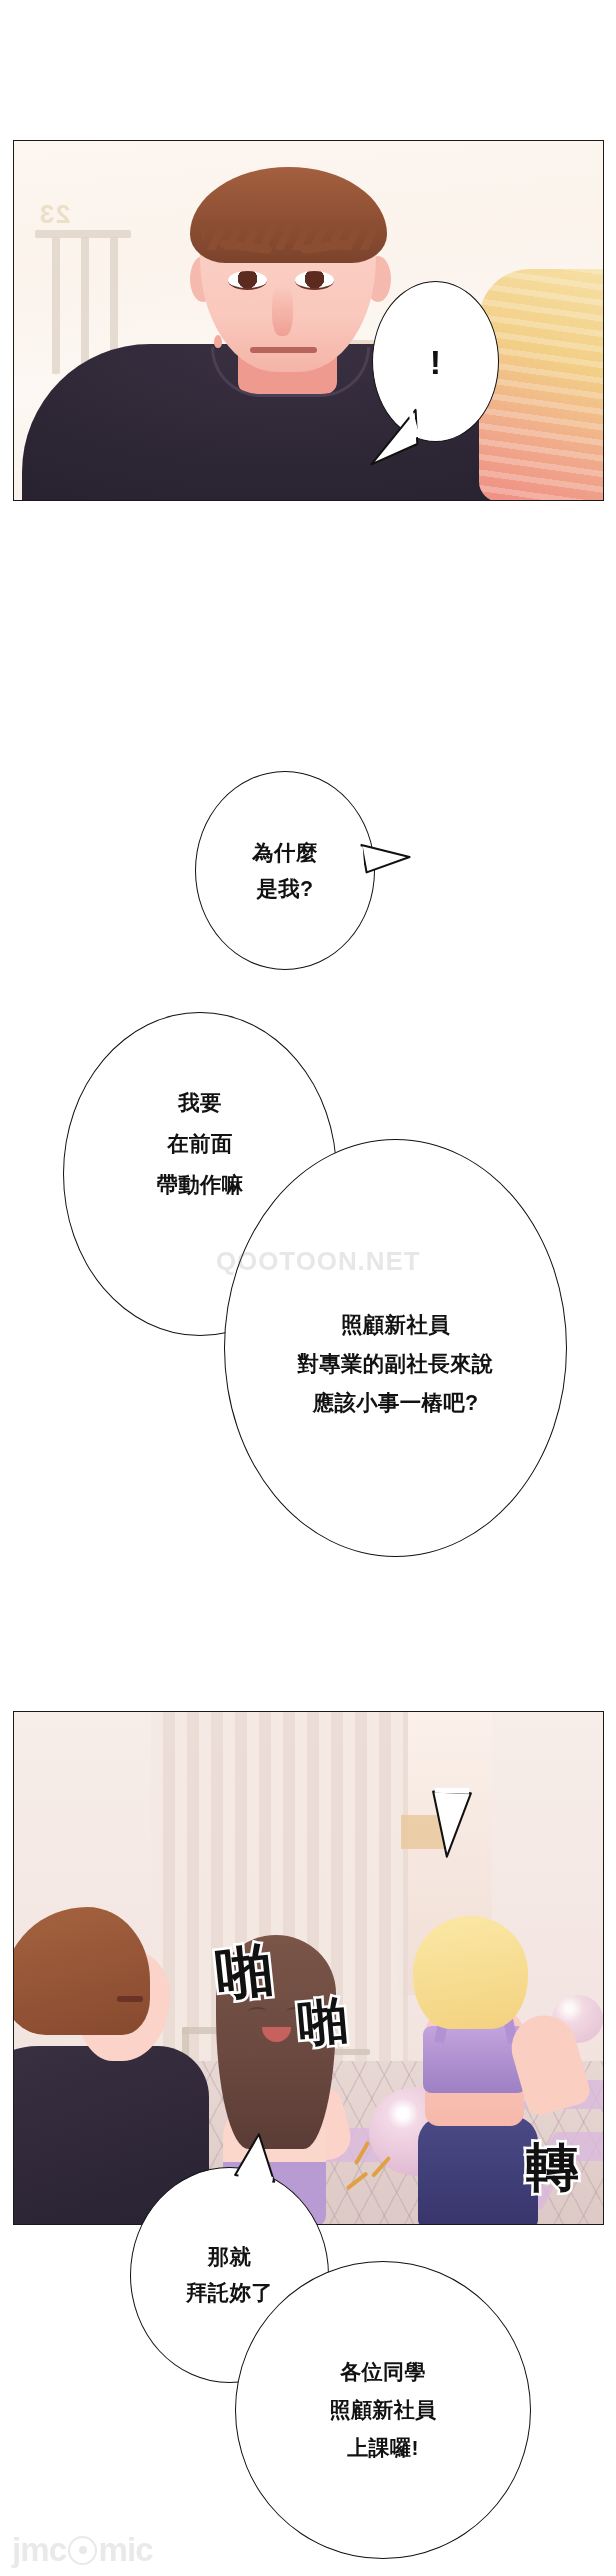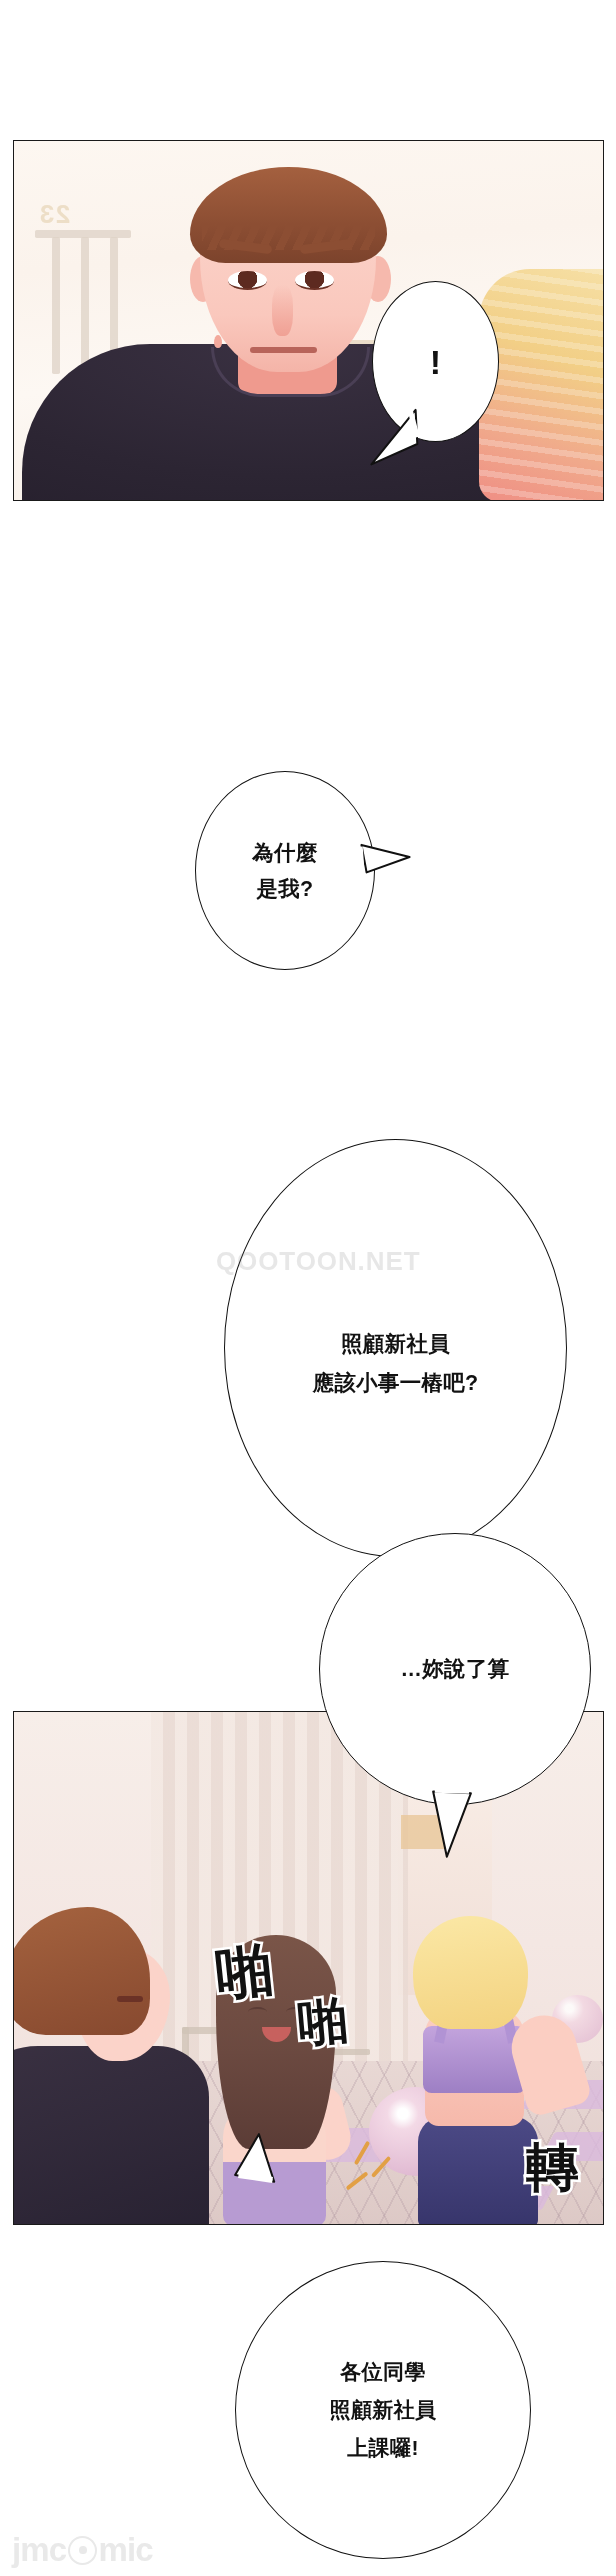--- a/index.html
+++ b/index.html
@@ -430,36 +430,43 @@
 
   <div class="bubble" id="bubble-whyme" style="left:195px; top:771px; width:180px; height:199px; font-size:21.4px; line-height:36px;">
     <span class="line">為什麼</span>
     <span class="line">是我?</span>
   </div>
   <svg class="tail" style="left:358px; top:838px; width:55px; height:43px;" viewBox="0 0 64 50">
     <path d="M4,8 L60,22 L10,40 Z" fill="#ffffff" stroke="#111111" stroke-width="2.4" stroke-linejoin="round"></path>
     <path d="M2,10 L4,38" stroke="#ffffff" stroke-width="7"></path>
   </svg>
 
+  <div class="bubble" id="bubble-lead-front" style="left:63px; top:1012px; width:274px; height:324px; font-size:21.4px; line-height:41px; padding-bottom:60px;">
+    <span class="line">我要</span>
+    <span class="line">在前面</span>
+    <span class="line">帶動作嘛</span>
+  </div>
 
   <div class="bubble" id="bubble-vice-president" style="left:224px; top:1139px; width:343px; height:418px; font-size:21.4px; line-height:39px; padding-top:34px;font-family:Liberation Mono, monospace;">
     <span class="line">照顧新社員</span>
+    <span class="line">對專業的副社長來說</span>
     <span class="line">應該小事一樁吧?</span>
   </div>
 
   <div id="watermark">QOOTOON.NET</div>
 
-  <div class="bubble" id="bubble-you-decide" style="left:319px; top:1533px; width:272px; height:272px; font-size:21.4px; line-height:34px;">
-    <span class="line">…妳說了算</span>
-  </div>
   <svg class="tail" style="left:428px; top:1788px; width:48px; height:74px;" viewBox="0 0 56 86">
     <path d="M6,4 L50,6 L22,80 Z" fill="#ffffff" stroke="#111111" stroke-width="2.4" stroke-linejoin="round"></path>
     <path d="M8,2 L48,3" stroke="#ffffff" stroke-width="7"></path>
   </svg>
 
+  <div class="bubble" id="bubble-please" style="left:130px; top:2167px; width:199px; height:216px; font-size:21.4px; line-height:36px;">
+    <span class="line">那就</span>
+    <span class="line">拜託妳了</span>
+  </div>
   <svg class="tail" style="left:230px; top:2132px; width:51px; height:57px;" viewBox="0 0 60 66">
     <path d="M34,2 L52,58 L6,50 Z" fill="#ffffff" stroke="#111111" stroke-width="2.4" stroke-linejoin="round"></path>
     <path d="M10,50 L50,56" stroke="#ffffff" stroke-width="7"></path>
   </svg>
 
   <div class="bubble" id="bubble-class-start" style="left:235px; top:2261px; width:296px; height:298px; font-size:21px; line-height:38px;">
     <span class="line">各位同學</span>
     <span class="line">照顧新社員</span>
     <span class="line">上課囉!</span>
   </div>

